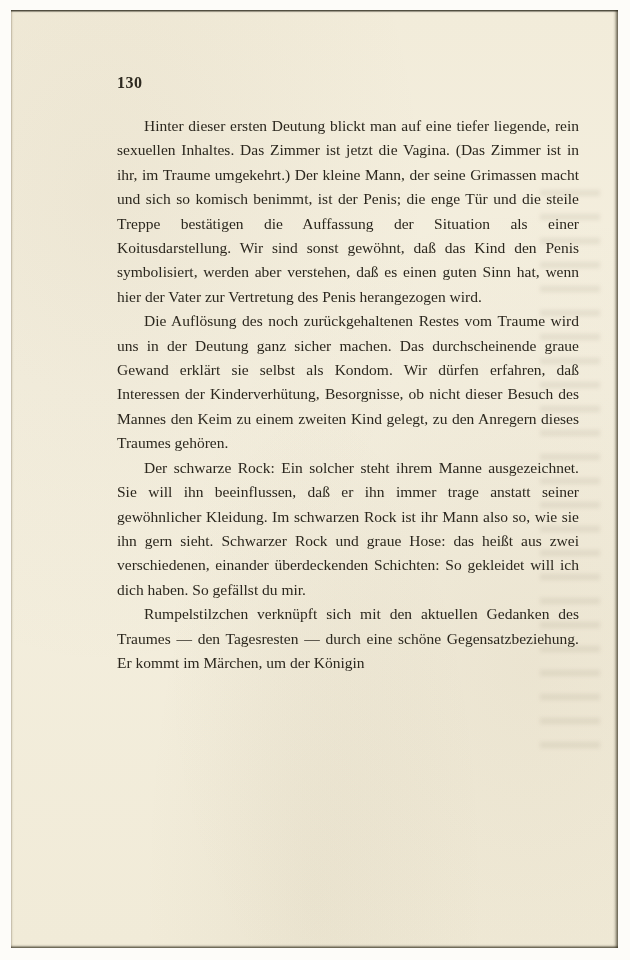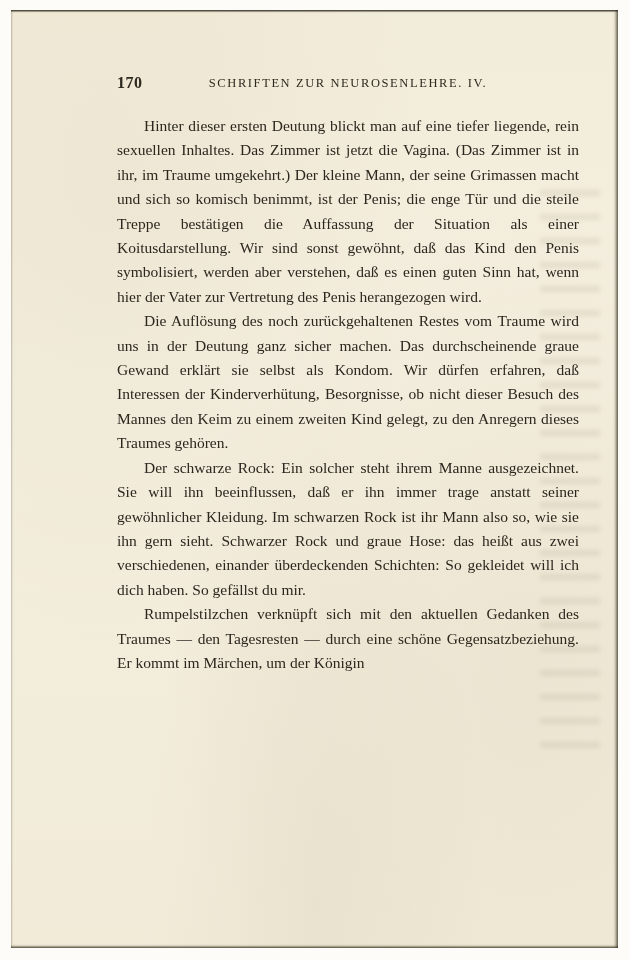--- a/index.html
+++ b/index.html
@@ -90,22 +90,21 @@
     text-indent: 27px;
   }
 </style>
 </head>
 <body>
 
 <div class="scan-frame">
   <div class="page">
 
     <div class="header-row">
-      <span class="page-number">170</span>
-      <span class="running-header">SCHRIFTEN ZUR NEUROSENLEHRE. IV.</span>
+      <span class="page-number">130</span>
     </div>
 
     <div class="text-block">
       <p class="indent">Hinter dieser ersten Deutung blickt man auf eine tiefer liegende, rein sexuellen Inhaltes. Das Zimmer ist jetzt die Vagina. (Das Zimmer ist in ihr, im Traume umgekehrt.) Der kleine Mann, der seine Grimassen macht und sich so komisch benimmt, ist der Penis; die enge Tür und die steile Treppe bestätigen die Auffassung der Situation als einer Koitusdarstellung. Wir sind sonst gewöhnt, daß das Kind den Penis symbolisiert, werden aber verstehen, daß es einen guten Sinn hat, wenn hier der Vater zur Vertretung des Penis herangezogen wird.</p>
       <p class="indent">Die Auflösung des noch zurückgehaltenen Restes vom Traume wird uns in der Deutung ganz sicher machen. Das durchscheinende graue Gewand erklärt sie selbst als Kondom. Wir dürfen erfahren, daß Interessen der Kinderverhütung, Besorgnisse, ob nicht dieser Besuch des Mannes den Keim zu einem zweiten Kind gelegt, zu den Anregern dieses Traumes gehören.</p>
       <p class="indent">Der schwarze Rock: Ein solcher steht ihrem Manne ausgezeichnet. Sie will ihn beeinflussen, daß er ihn immer trage anstatt seiner gewöhnlicher Kleidung. Im schwarzen Rock ist ihr Mann also so, wie sie ihn gern sieht. Schwarzer Rock und graue Hose: das heißt aus zwei verschiedenen, einander überdeckenden Schichten: So gekleidet will ich dich haben. So gefällst du mir.</p>
       <p class="indent">Rumpelstilzchen verknüpft sich mit den aktuellen Gedanken des Traumes — den Tagesresten — durch eine schöne Gegensatzbeziehung. Er kommt im Märchen, um der Königin</p>
     </div>
 
   </div>

